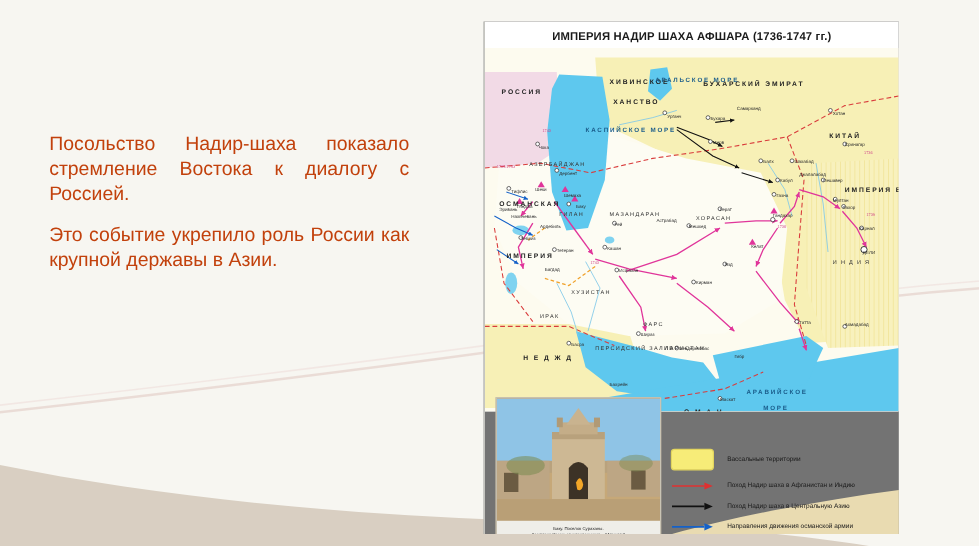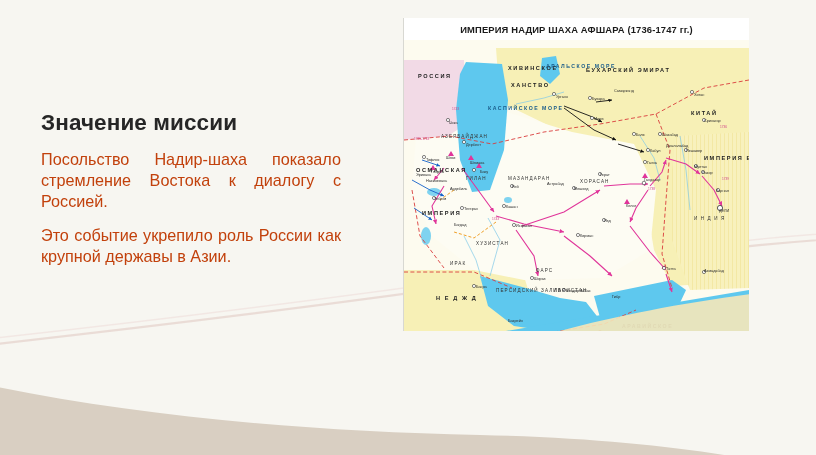--- a/index.html
+++ b/index.html
@@ -22,22 +22,22 @@
     letter-spacing:.1px;line-height:1.15;margin:0 0 13px 0;
   }
   .para{
     font-size:16.2px;color:#c2410c;line-height:1.31;
     text-align:justify;text-justify:inter-word;margin:0 0 12px 0;
   }
   .para:last-child{margin-bottom:0;}
 
   
   .mapcard{
-    position:absolute;left:403px;top:18px;width:345px;height:313px;
-    background:#f0abfc;z-index:2;overflow:hidden;
+    position:absolute;left:403px;top:18px;width:345px;height:427px;
+    background:#737373;z-index:2;overflow:hidden;
     border-left:1px solid #d8d8d2;
   }
   .map-title{
     position:absolute;left:0;top:0;width:100%;height:22px;
     display:flex;align-items:center;justify-content:center;
     font-size:9.4px;font-weight:bold;color:#1a1a1a;letter-spacing:.15px;
     background:#ffffff;white-space:nowrap;
   }
   .map-body{position:absolute;left:0;top:22px;width:345px;height:303px;overflow:hidden;background:#fdfcf5;}
   .map-svg{position:absolute;left:0;top:0;}
@@ -82,21 +82,20 @@
     <svg class="deco-line" viewBox="0 0 860 120">
       <path d="M-20 118 C 180 96, 420 66, 620 36 C 720 20, 800 12, 870 8" fill="none" stroke="#e8d7d1" stroke-width="2.2" opacity="0.85"></path>
       <path d="M-20 112 C 180 90, 420 60, 620 30 C 720 14, 800 6, 870 2" fill="none" stroke="#f0e4e0" stroke-width="1.4" opacity="0.8"></path>
     </svg>
     <svg class="deco-bottom" viewBox="0 0 900 150" preserveAspectRatio="none">
       <path d="M0 44 C 150 78, 330 96, 520 100 C 700 104, 820 126, 900 150 L900 150 L0 150 Z" fill="#d9cfc2"></path>
     </svg>
   </div>
 
   <div class="textcol">
-    <h1 class="title">Значение миссии</h1>
     <p class="para">Посольство Надир-шаха показало стремление Востока к диалогу с Россией.</p>
     <p class="para">Это событие укрепило роль России как крупной державы в Азии.</p>
   </div>
 
   <div class="mapcard">
 
     <div class="map-title">ИМПЕРИЯ НАДИР ШАХА АФШАРА (1736-1747 гг.)</div>
 
     <div class="map-body">
       <svg class="map-svg" width="345" height="303" viewBox="0 0 345 303">

